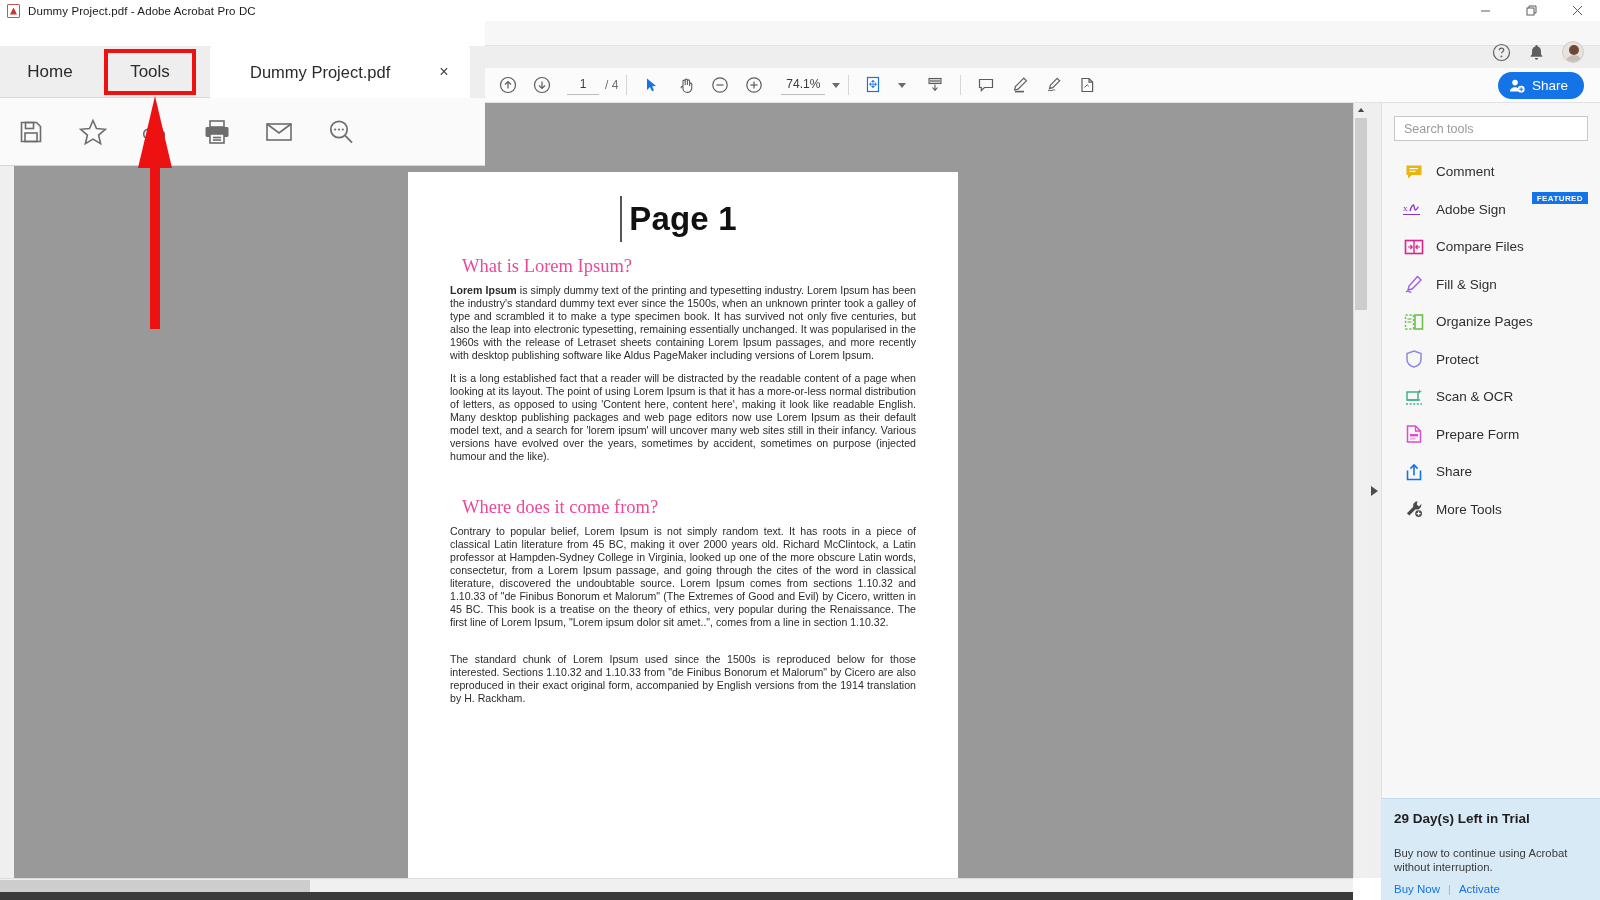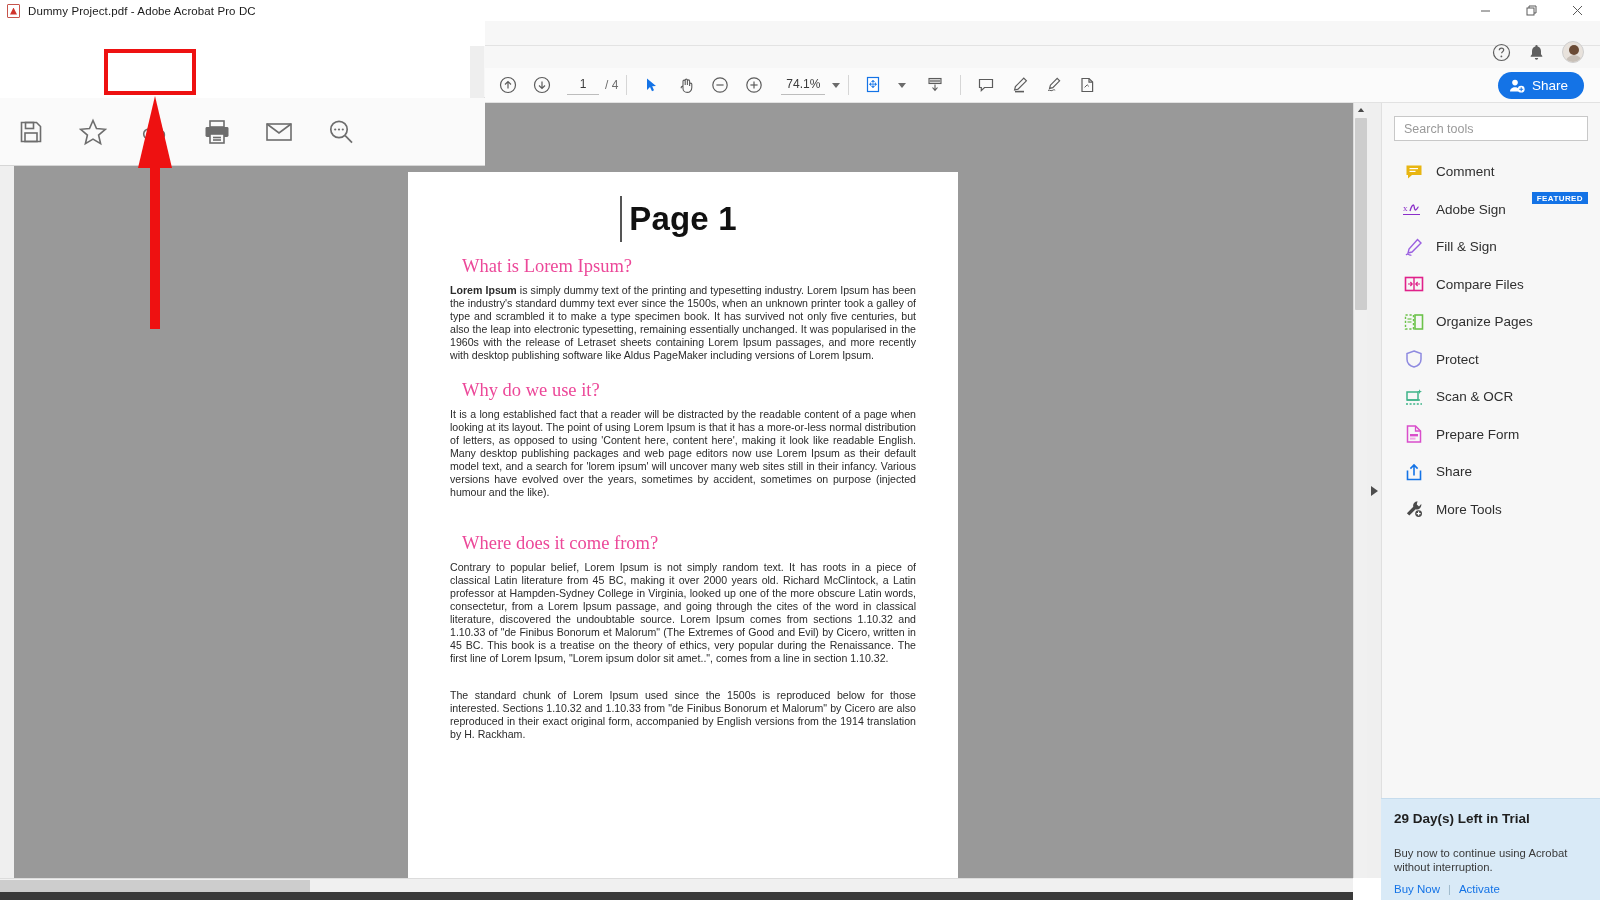--- a/index.html
+++ b/index.html
@@ -284,20 +284,28 @@
       <svg width="11" height="11" viewBox="0 0 11 11">
         <line x1="1" y1="1" x2="10" y2="10" stroke="currentColor" stroke-width="1"></line>
         <line x1="10" y1="1" x2="1" y2="10" stroke="currentColor" stroke-width="1"></line>
       </svg>
     </div>
   </div>
 
   <div class="menubar-sep"></div>
 
   <div class="tab-right-fill"></div>
+  <div class="tabstrip">
+    <div class="tab tab-home">Home</div>
+    <div class="tab tab-tools">Tools</div>
+    <div class="tab tab-doc">
+      <span class="tab-doc-label">Dummy Project.pdf</span>
+      <span class="tab-close">×</span>
+    </div>
+  </div>
   <div class="tab-edge"></div>
   <div class="tools-highlight"></div>
 
   <div class="doctoolbar">
     <div style="width:6px"></div>
     <div class="tbtn">
       <svg width="18" height="18" viewBox="0 0 18 18">
           <circle cx="9" cy="9" r="7.5" fill="none" stroke="currentColor" stroke-width="1.2"></circle>
           <path d="M9 12.5V5.5M6 8.5L9 5.5L12 8.5" fill="none" stroke="currentColor" stroke-width="1.2"></path>
         </svg>
@@ -417,21 +425,20 @@
         <div class="title-center">
           <span class="page-title-wrap">
             <span class="caretline"></span>
             <span class="page-title">Page 1</span>
           </span>
         </div>
 
         <h2 class="sec">What is Lorem Ipsum?</h2>
         <p class="body"><b>Lorem Ipsum</b><span> is simply dummy text of the printing and typesetting industry. Lorem Ipsum has been the industry's standard dummy text ever since the 1500s, when an unknown printer took a galley of type and scrambled it to make a type specimen book. It has survived not only five centuries, but also the leap into electronic typesetting, remaining essentially unchanged. It was popularised in the 1960s with the release of Letraset sheets containing Lorem Ipsum passages, and more recently with desktop publishing software like Aldus PageMaker including versions of Lorem Ipsum.</span></p>
 
-        <h2 class="sec">Why do we use it?</h2>
         <p class="body">It is a long established fact that a reader will be distracted by the readable content of a page when looking at its layout. The point of using Lorem Ipsum is that it has a more-or-less normal distribution of letters, as opposed to using 'Content here, content here', making it look like readable English. Many desktop publishing packages and web page editors now use Lorem Ipsum as their default model text, and a search for 'lorem ipsum' will uncover many web sites still in their infancy. Various versions have evolved over the years, sometimes by accident, sometimes on purpose (injected humour and the like).</p>
 
         <h2 class="sec gap">Where does it come from?</h2>
         <p class="body">Contrary to popular belief, Lorem Ipsum is not simply random text. It has roots in a piece of classical Latin literature from 45 BC, making it over 2000 years old. Richard McClintock, a Latin professor at Hampden-Sydney College in Virginia, looked up one of the more obscure Latin words, consectetur, from a Lorem Ipsum passage, and going through the cites of the word in classical literature, discovered the undoubtable source. Lorem Ipsum comes from sections 1.10.32 and 1.10.33 of "de Finibus Bonorum et Malorum" (The Extremes of Good and Evil) by Cicero, written in 45 BC. This book is a treatise on the theory of ethics, very popular during the Renaissance. The first line of Lorem Ipsum, "Lorem ipsum dolor sit amet..", comes from a line in section 1.10.32.</p>
         <p class="body spaced">The standard chunk of Lorem Ipsum used since the 1500s is reproduced below for those interested. Sections 1.10.32 and 1.10.33 from "de Finibus Bonorum et Malorum" by Cicero are also reproduced in their exact original form, accompanied by English versions from the 1914 translation by H. Rackham.</p>
       </div>
     </div>
   </div>
 
   <div class="vscroll">
@@ -476,37 +483,37 @@
             <path d="M7 12c1.5-5 2.5-6 3.5-6s.5 5 2 5 2-3 3-3" fill="none" stroke="#8b2fc9" stroke-width="1.3"></path>
             <line x1="0" y1="15.5" x2="17" y2="15.5" stroke="#8b2fc9" stroke-width="1"></line>
           </svg>
         </span>
         <span class="tlabel">Adobe Sign</span>
         <span class="badge-featured">FEATURED</span>
       </div>
 
       <div class="toolrow">
         <span class="ticon">
-          <svg width="20" height="20" viewBox="0 0 20 20" fill="none" stroke="#9a5fe0" stroke-width="1.4">
-            <path d="M13.5 2.5l3.5 3.5-9 9-4 1 1-4z"></path>
-            <path d="M2 18c2-2.4 3.6 1 5.4 0" stroke-width="1.2"></path>
-          </svg>
-        </span>
-        <span class="tlabel">Fill &amp; Sign</span>
-      </div>
-
-      <div class="toolrow">
-        <span class="ticon">
           <svg width="20" height="20" viewBox="0 0 20 20">
             <rect x="1.5" y="3.5" width="17" height="13" fill="none" stroke="#e0218a" stroke-width="1.6"></rect>
             <line x1="10" y1="3.5" x2="10" y2="16.5" stroke="#e0218a" stroke-width="1.4"></line>
             <path d="M4 10h4M6.4 8l1.8 2-1.8 2M16 10h-4M13.6 8l-1.8 2 1.8 2" fill="none" stroke="#e0218a" stroke-width="1.2"></path>
           </svg>
         </span>
         <span class="tlabel">Compare Files</span>
+      </div>
+
+      <div class="toolrow">
+        <span class="ticon">
+          <svg width="20" height="20" viewBox="0 0 20 20" fill="none" stroke="#9a5fe0" stroke-width="1.4">
+            <path d="M13.5 2.5l3.5 3.5-9 9-4 1 1-4z"></path>
+            <path d="M2 18c2-2.4 3.6 1 5.4 0" stroke-width="1.2"></path>
+          </svg>
+        </span>
+        <span class="tlabel">Fill &amp; Sign</span>
       </div>
 
       <div class="toolrow">
         <span class="ticon">
           <svg width="20" height="20" viewBox="0 0 20 20">
             <rect x="1.5" y="3" width="8" height="14" fill="none" stroke="#6cc24a" stroke-width="1.4" stroke-dasharray="2.2 1.8"></rect>
             <rect x="11" y="3" width="7.5" height="14" fill="none" stroke="#6cc24a" stroke-width="1.6"></rect>
             <line x1="3.5" y1="7" x2="7.5" y2="7" stroke="#6cc24a" stroke-width="1.2"></line>
             <line x1="3.5" y1="10" x2="7.5" y2="10" stroke="#6cc24a" stroke-width="1.2"></line>
           </svg>

